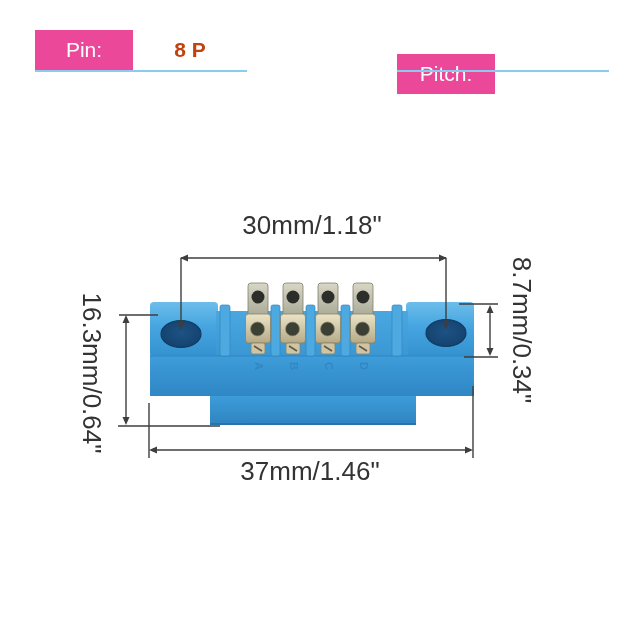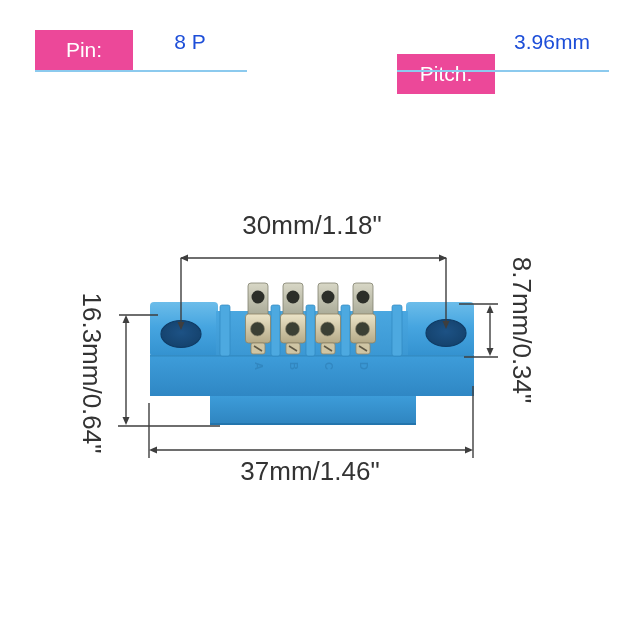--- a/index.html
+++ b/index.html
@@ -6,22 +6,22 @@
   #canvas{
     position:relative;width:640px;height:640px;background:#ffffff;
     font-family:"Liberation Sans", sans-serif;overflow:hidden;
   }
   
   .chip-box{
     position:absolute;top:30px;width:98px;height:40px;background:#ec4899;
     color:#ffffff;font-size:21px;display:flex;align-items:center;justify-content:center;
   }
   .chip-value{
-    position:absolute;top:30px;width:114px;height:40px;color:#1d4ed8;font-size:21px;
-    display:flex;align-items:flex-start;justify-content:center;
+    position:absolute;top:30px;width:114px;height:40px;color:#c2410c;font-size:21px;
+    display:flex;align-items:center;justify-content:center;font-weight:bold;
   }
   .chip-underline{position:absolute;top:70px;width:212px;height:2px;background:#8ccaee;}
   #chip-box-1{left:35px;}  #chip-value-1{left:133px;} #chip-underline-1{left:35px;}
   #chip-box-2{left:397px;margin-top:24px;} #chip-value-2{left:495px;} #chip-underline-2{left:397px;}
   
   .dim-text{
     position:absolute;color:#333333;font-size:26px;text-align:center;
     white-space:nowrap;line-height:28px;height:28px;
   }
   #dim-top{left:162px;top:211px;width:300px;}
@@ -39,23 +39,20 @@
   <div id="chip-box-1" class="chip-box">
     <span>Pin:</span>
   </div>
   <div id="chip-value-1" class="chip-value">
     <span>8 P</span>
   </div>
   <div id="chip-underline-1" class="chip-underline"></div>
 
   <div id="chip-box-2" class="chip-box">
     <span>Pitch:</span>
-  </div>
-  <div id="chip-value-2" class="chip-value">
-    <span>3.96mm</span>
   </div>
   <div id="chip-underline-2" class="chip-underline"></div>
 
   <svg id="art" width="640" height="640" viewBox="0 0 640 640">
     <defs>
       <linearGradient id="earGrad" x1="0" y1="0" x2="0" y2="1">
         <stop offset="0" stop-color="#6cbdea"></stop>
           <stop offset="0.45" stop-color="#46a5e0"></stop>
           <stop offset="1" stop-color="#3391cf"></stop>
       </linearGradient>

